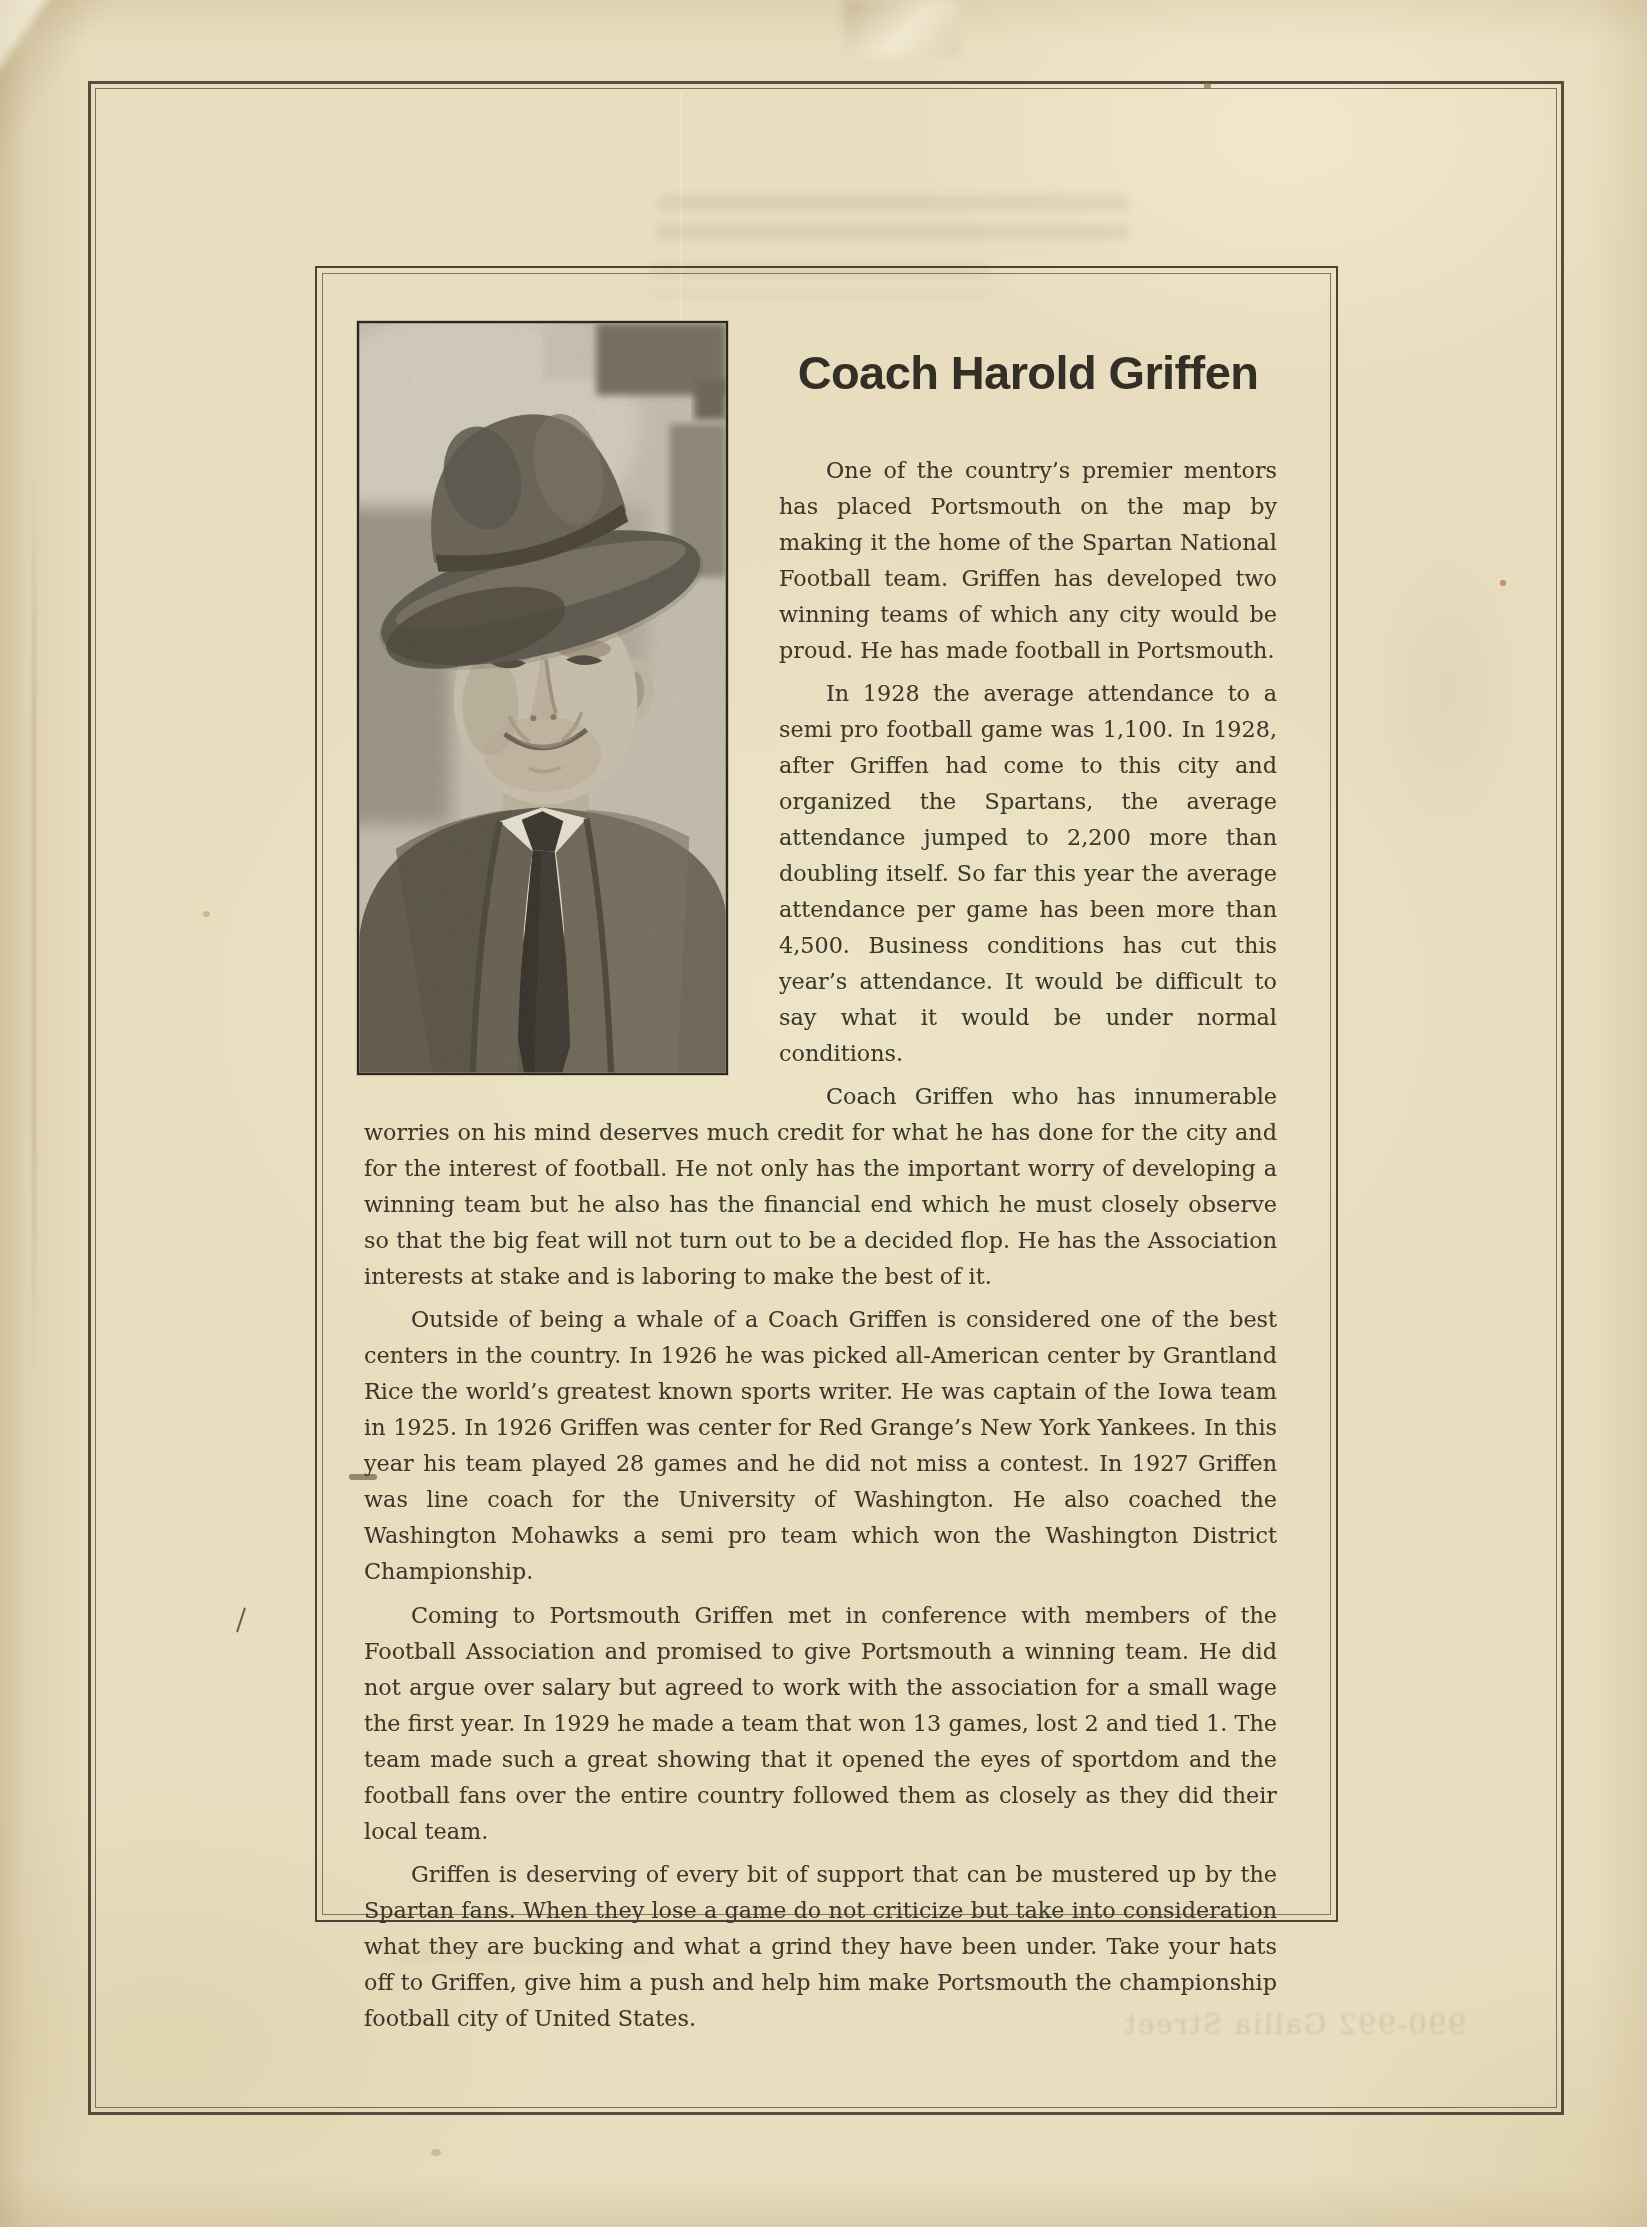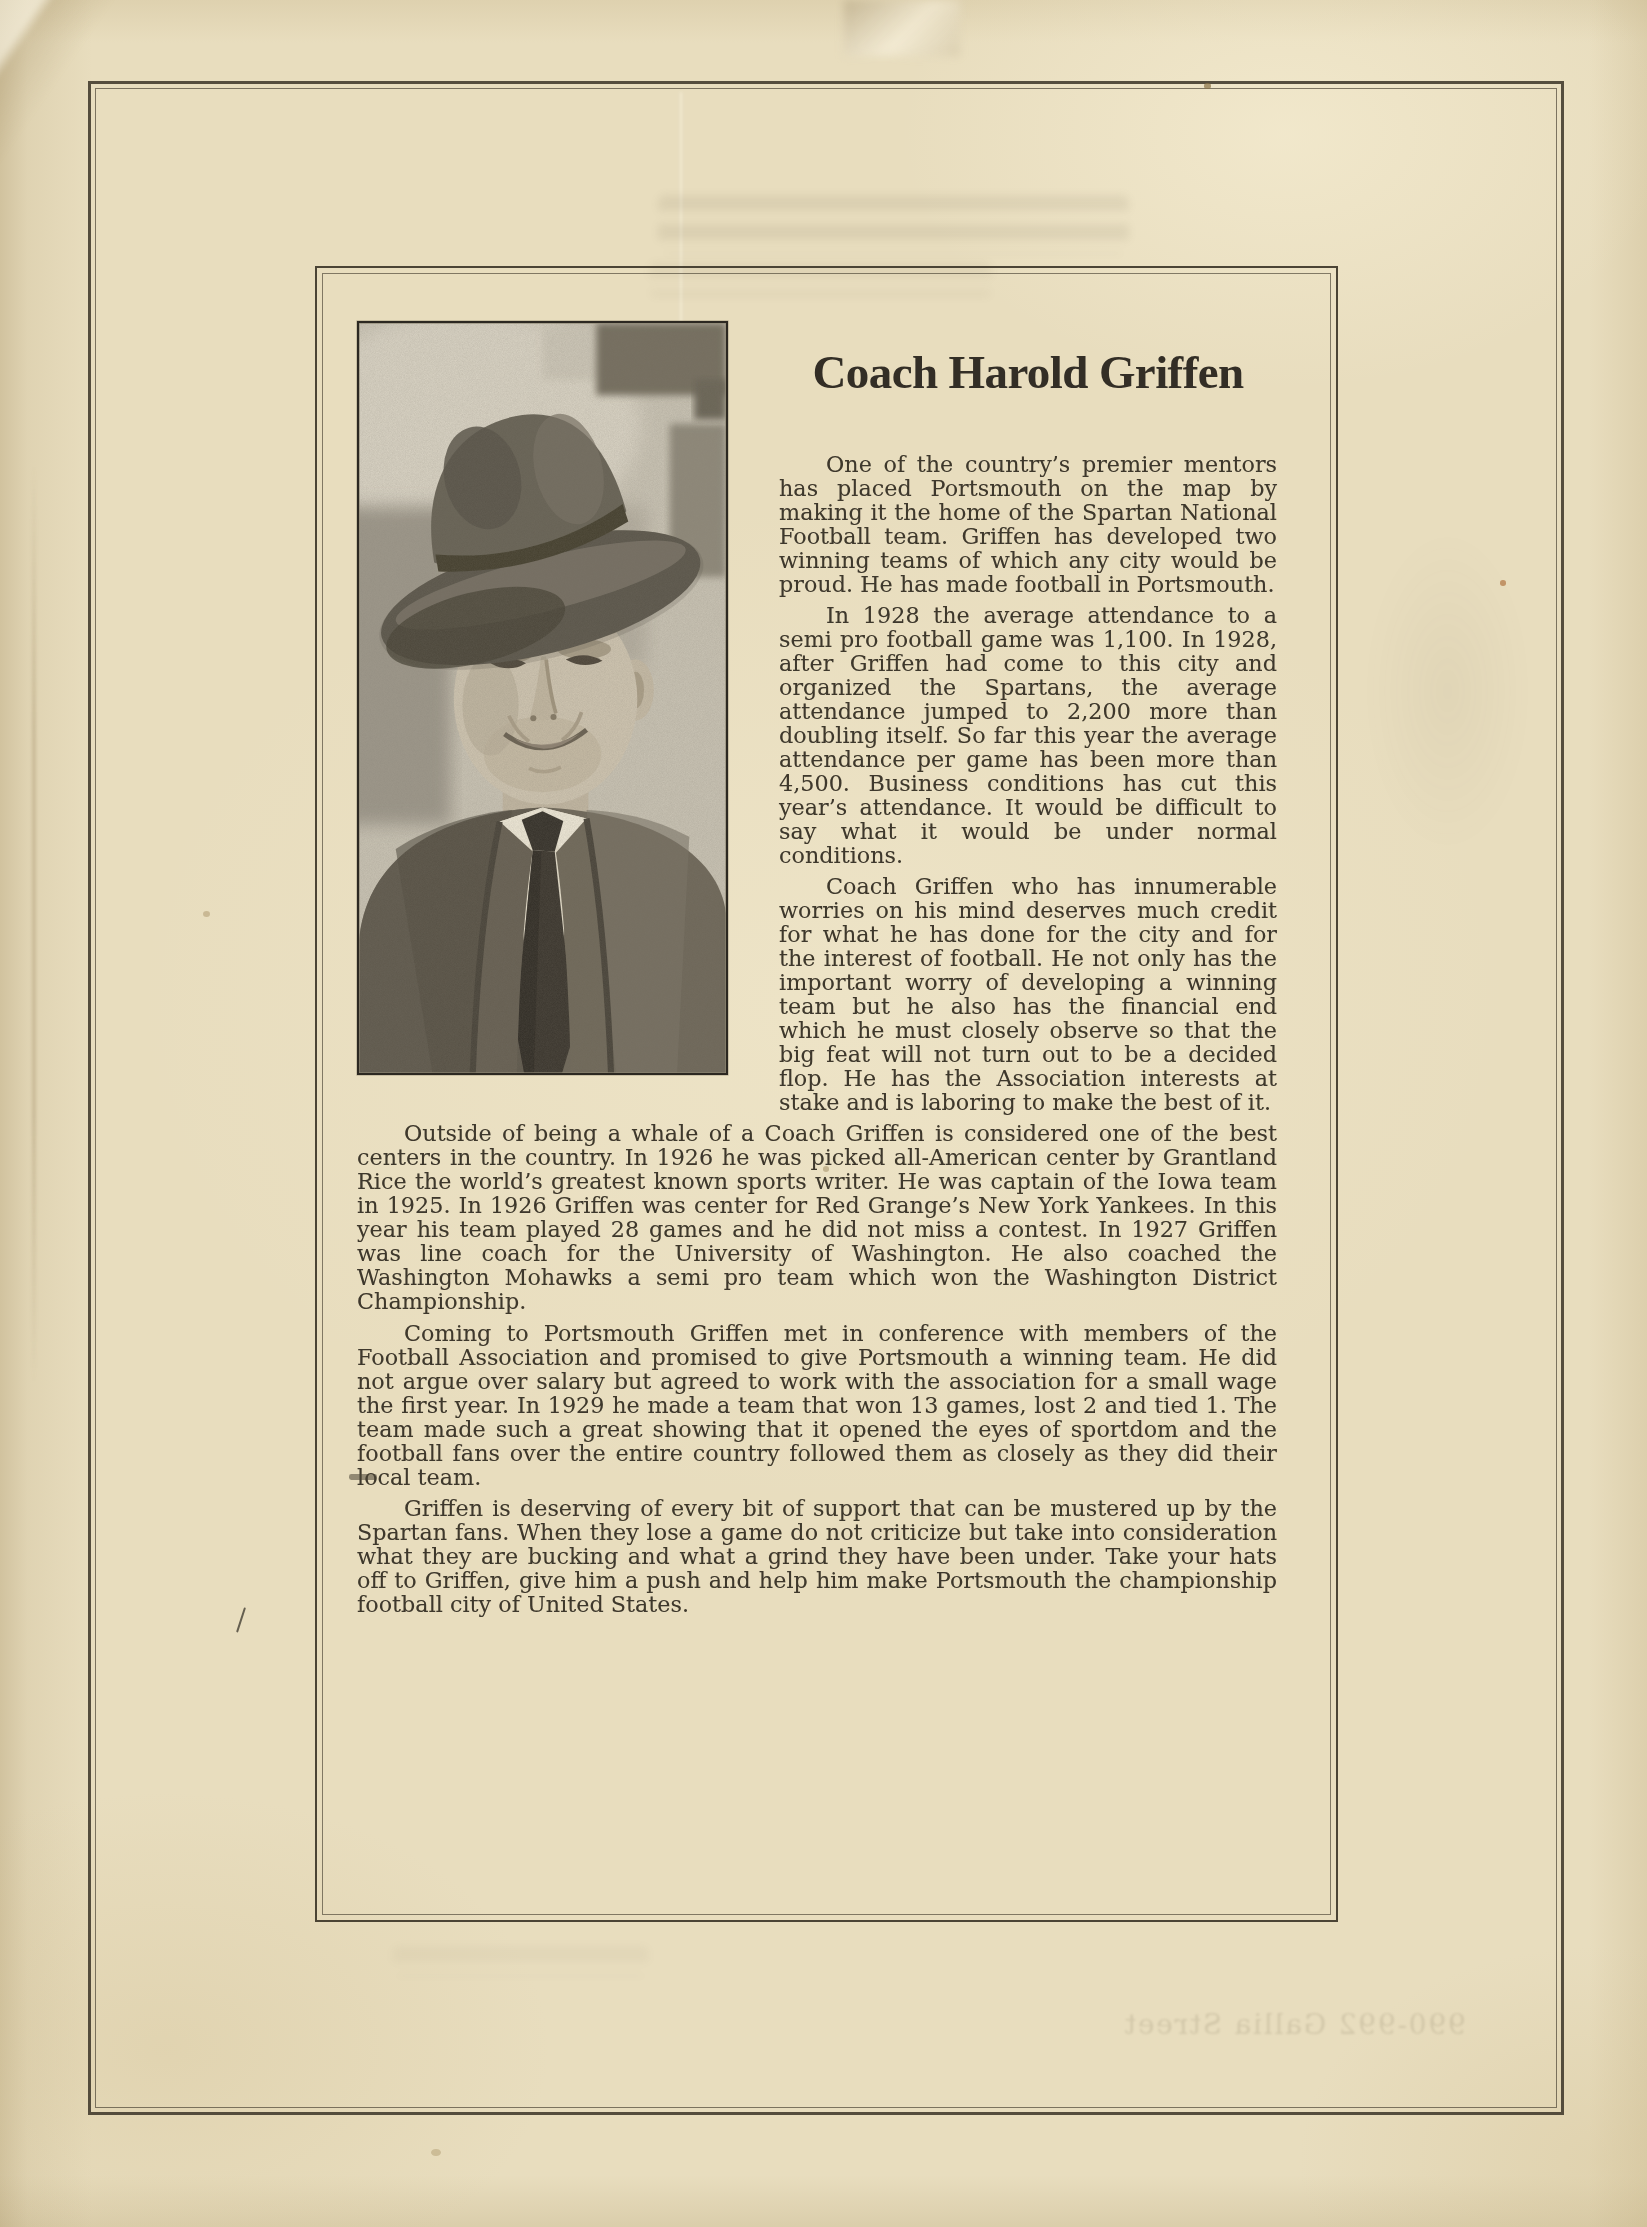--- a/index.html
+++ b/index.html
@@ -50,28 +50,29 @@
     background:#c9c3b4;
     box-shadow:0 0 0 0.6px rgba(80,70,50,.35);
   }
   .photo svg{display:block;width:367px;height:750px;}
   
   h1.title{
     margin:24.5px 0 53px;
     font-size:47px;line-height:53px;font-weight:700;
     letter-spacing:-0.6px;text-align:center;white-space:nowrap;
     color:#332e26;
-    font-family:Liberation Serif, serif;
+    font-family:Liberation Sans, sans-serif;
   }
   p.body-par{
     margin:0 0 7.3px;
-    font-size:22.3px;line-height:24px;
+    font-size:22.3px;line-height:36px;
     text-indent:47px;text-align:justify;
     color:#3e382c;
     text-shadow:0 0 0.6px rgba(62,56,44,.25);
+    padding-left:7px;
   }
   
   .ghost{position:absolute;pointer-events:none;}
   .ghost-lines{
     background:repeating-linear-gradient(180deg, rgba(95,84,60,.85) 0 16px, rgba(95,84,60,0) 16px 29px);
     filter:blur(4.3px);border-radius:7.3px;
   }
   .ghost-blob{
     background:radial-gradient(closest-side, rgba(100,88,62,.8), rgba(100,88,62,0));
     filter:blur(6.1px);

